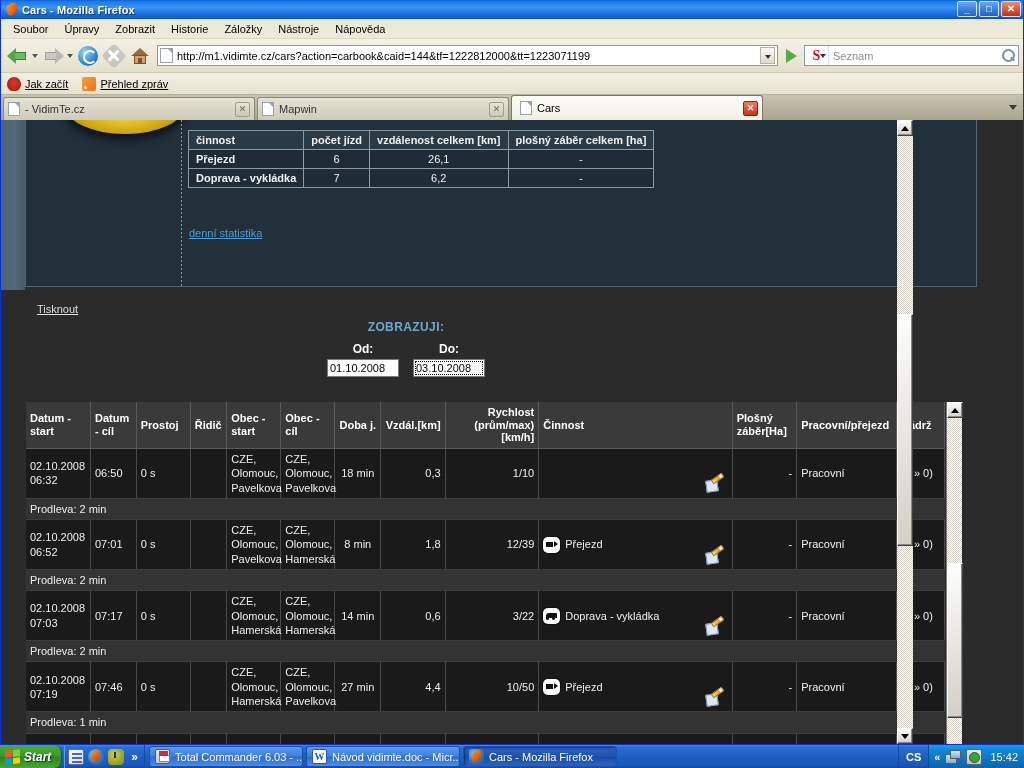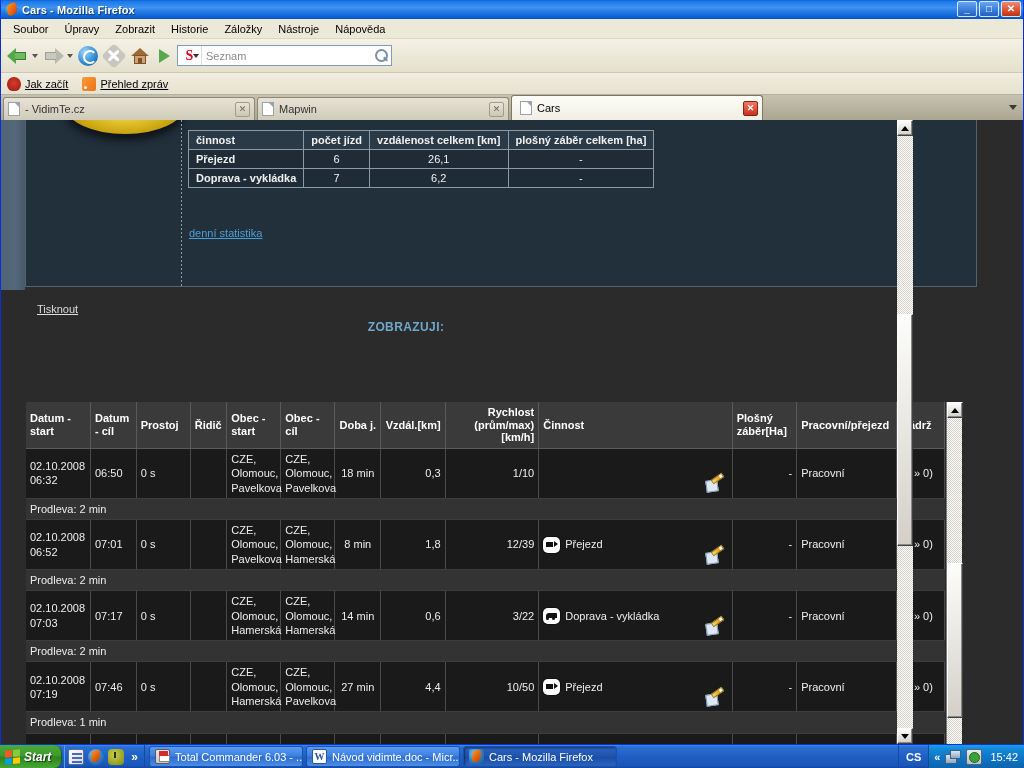--- a/index.html
+++ b/index.html
@@ -625,20 +625,27 @@
         <span class="stopico"></span>
       </span>
     <span class="navicon">
       <span class="homeico">
           <span class="roof"></span>
           <span class="body"></span>
           <span class="door"></span>
         </span>
     </span>
 
+    <span id="urlbox">
+      <span class="pageico"></span>
+      <span id="url-text">http://m1.vidimte.cz/cars?action=carbook&amp;caid=144&amp;tf=1222812000&amp;tt=1223071199</span>
+      <span class="dd">
+          <i></i>
+        </span>
+    </span>
     <span id="gobtn">
         <i></i>
       </span>
 
     <span id="searchbox">
       <span class="engine">
         <span>S</span>
           <i></i>
       </span>
       <span id="search-text">Seznam</span>
@@ -714,20 +721,30 @@
           </tbody>
         </table>
 
         <a id="stat-link" href="#">denní statistika</a>
       </div>
 
       <a id="print-link" href="#">Tisknout</a>
 
       <div id="zobrazuji">ZOBRAZUJI:</div>
 
+      <div id="daterow">
+        <div class="datecell">
+          <span class="dlabel">Od:</span>
+          <input type="text" value="01.10.2008" style="">
+        </div>
+        <div class="datecell focused">
+          <span class="dlabel">Do:</span>
+          <input type="text" value="03.10.2008" style="">
+        </div>
+      </div>
 
       <div id="gridwrap">
         <table id="grid">
           <thead>
             <tr>
               <th class="c-datumstart left-al">Datum - start</th>
               <th class="c-datumcil left-al">Datum - cíl</th>
               <th class="c-prostoj left-al">Prostoj</th>
               <th class="c-ridic left-al">Řidič</th>
               <th class="c-obecstart left-al">Obec - start</th>

